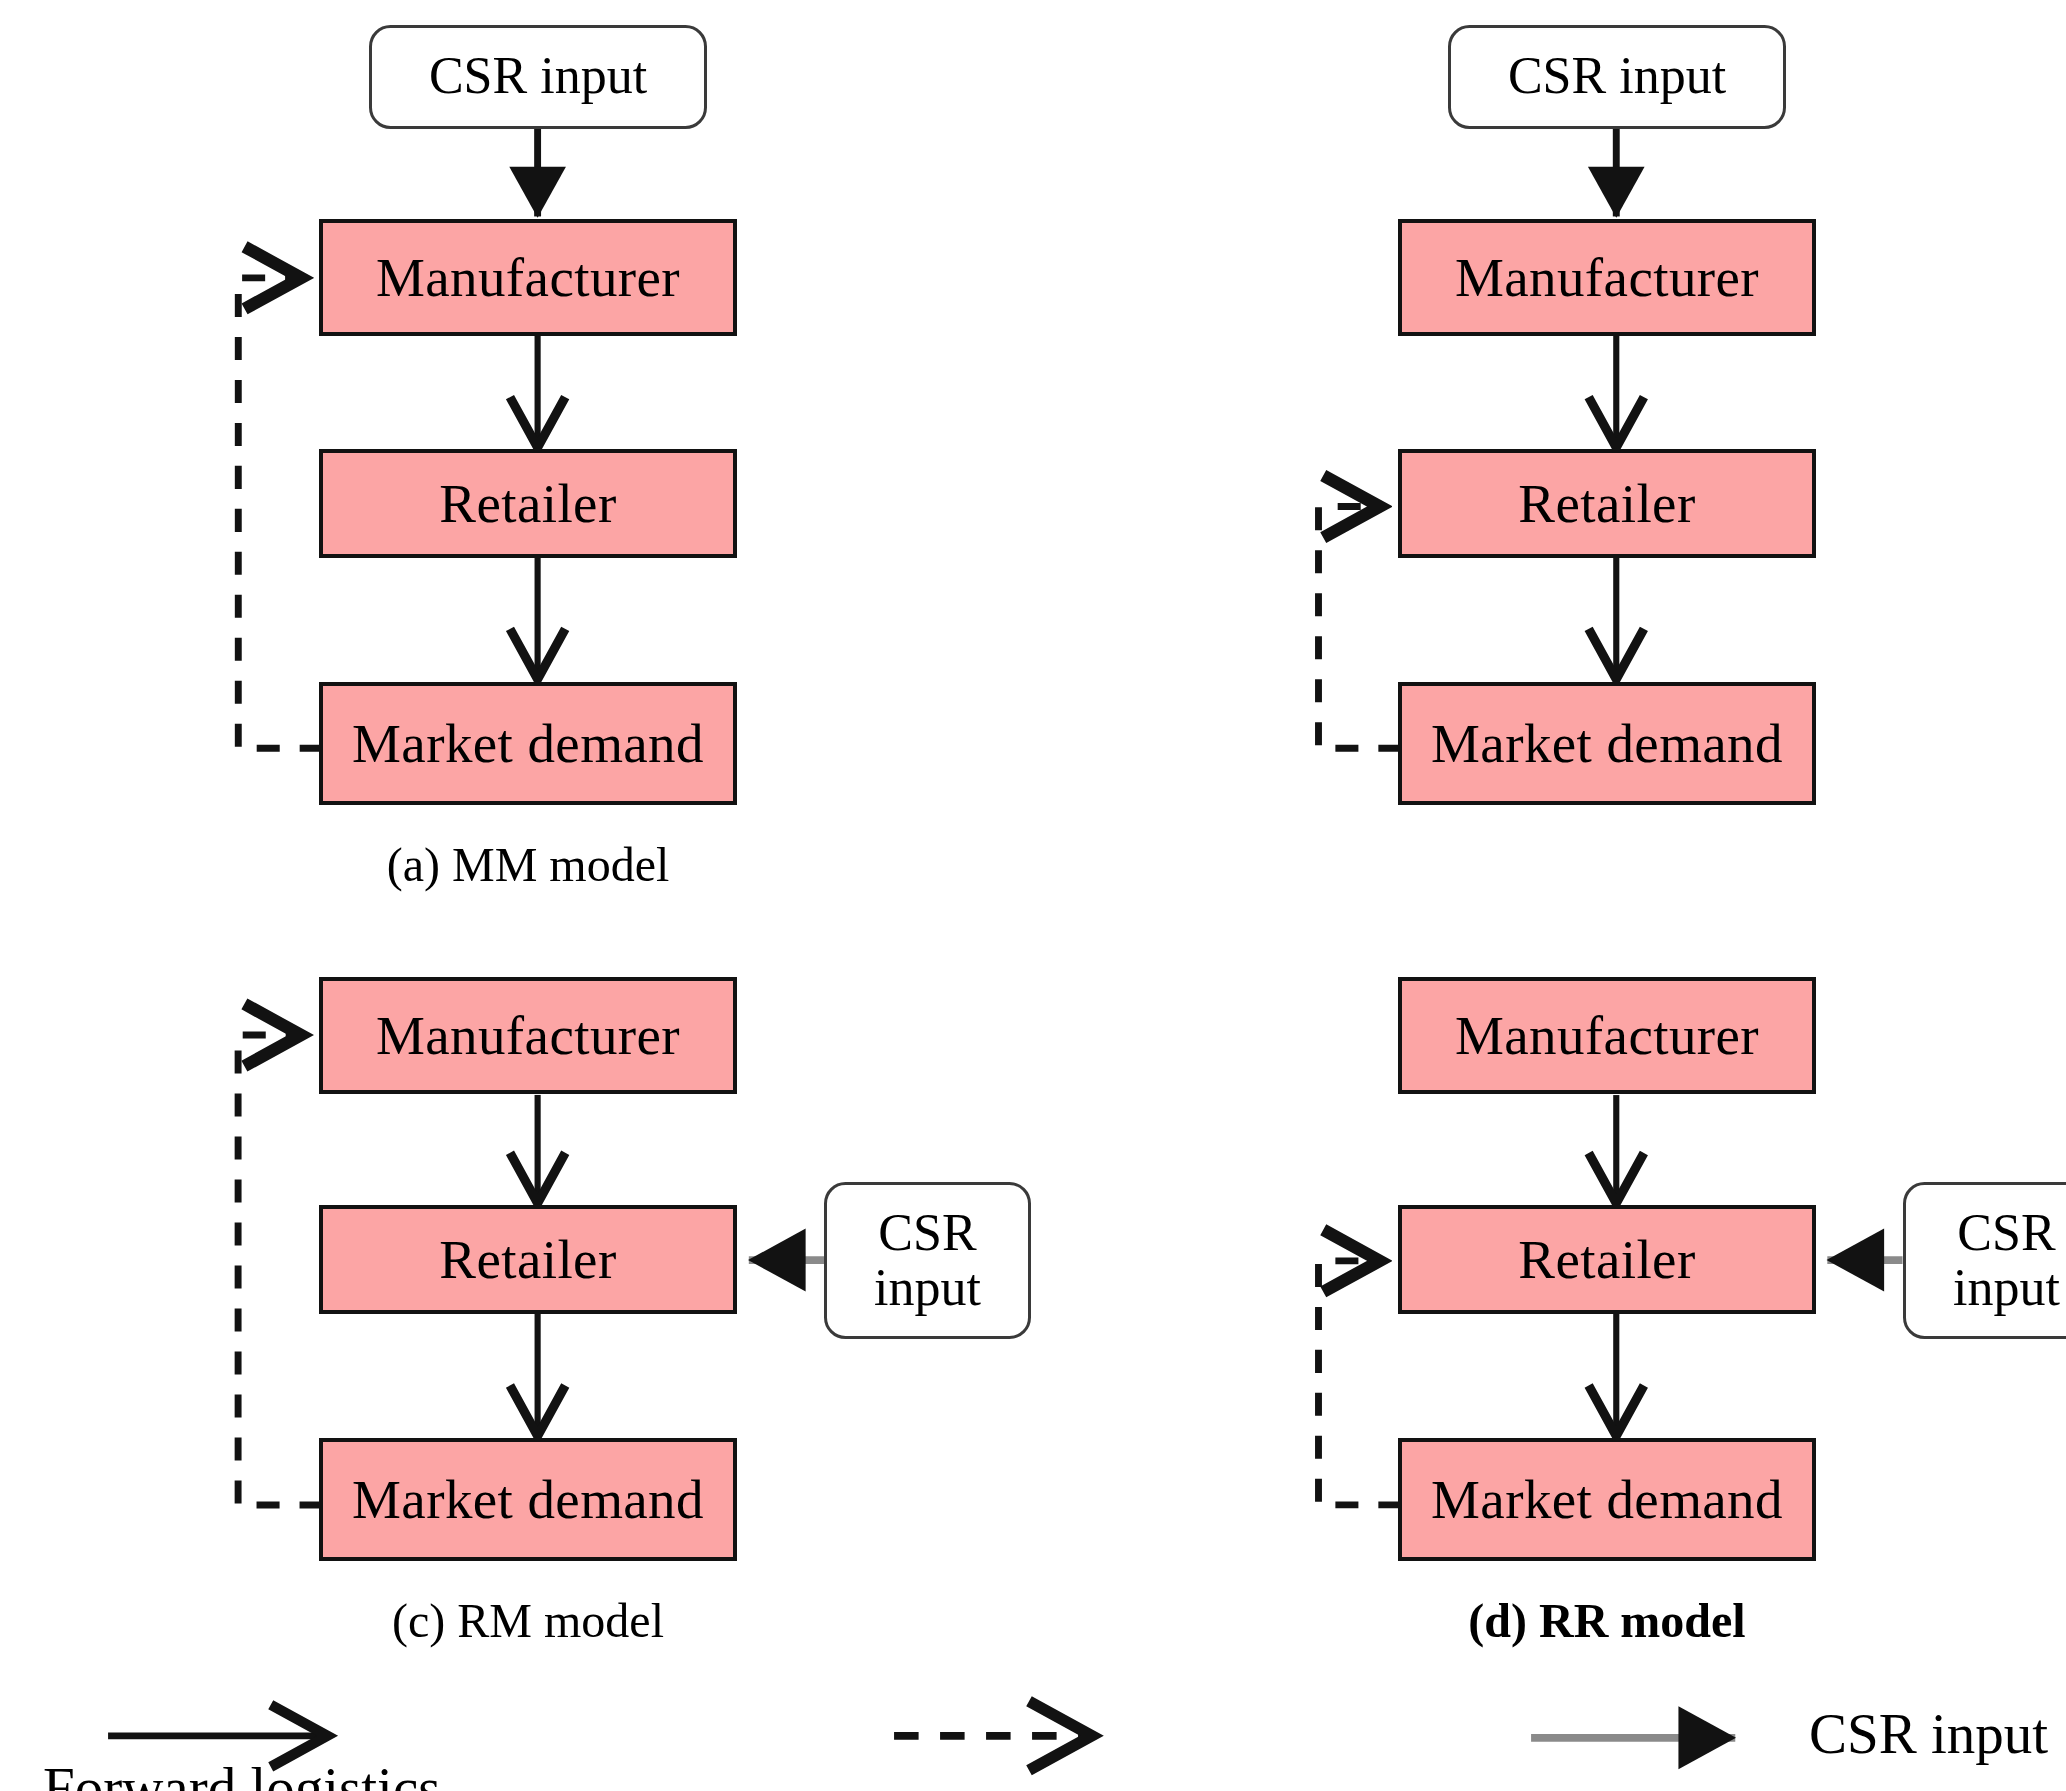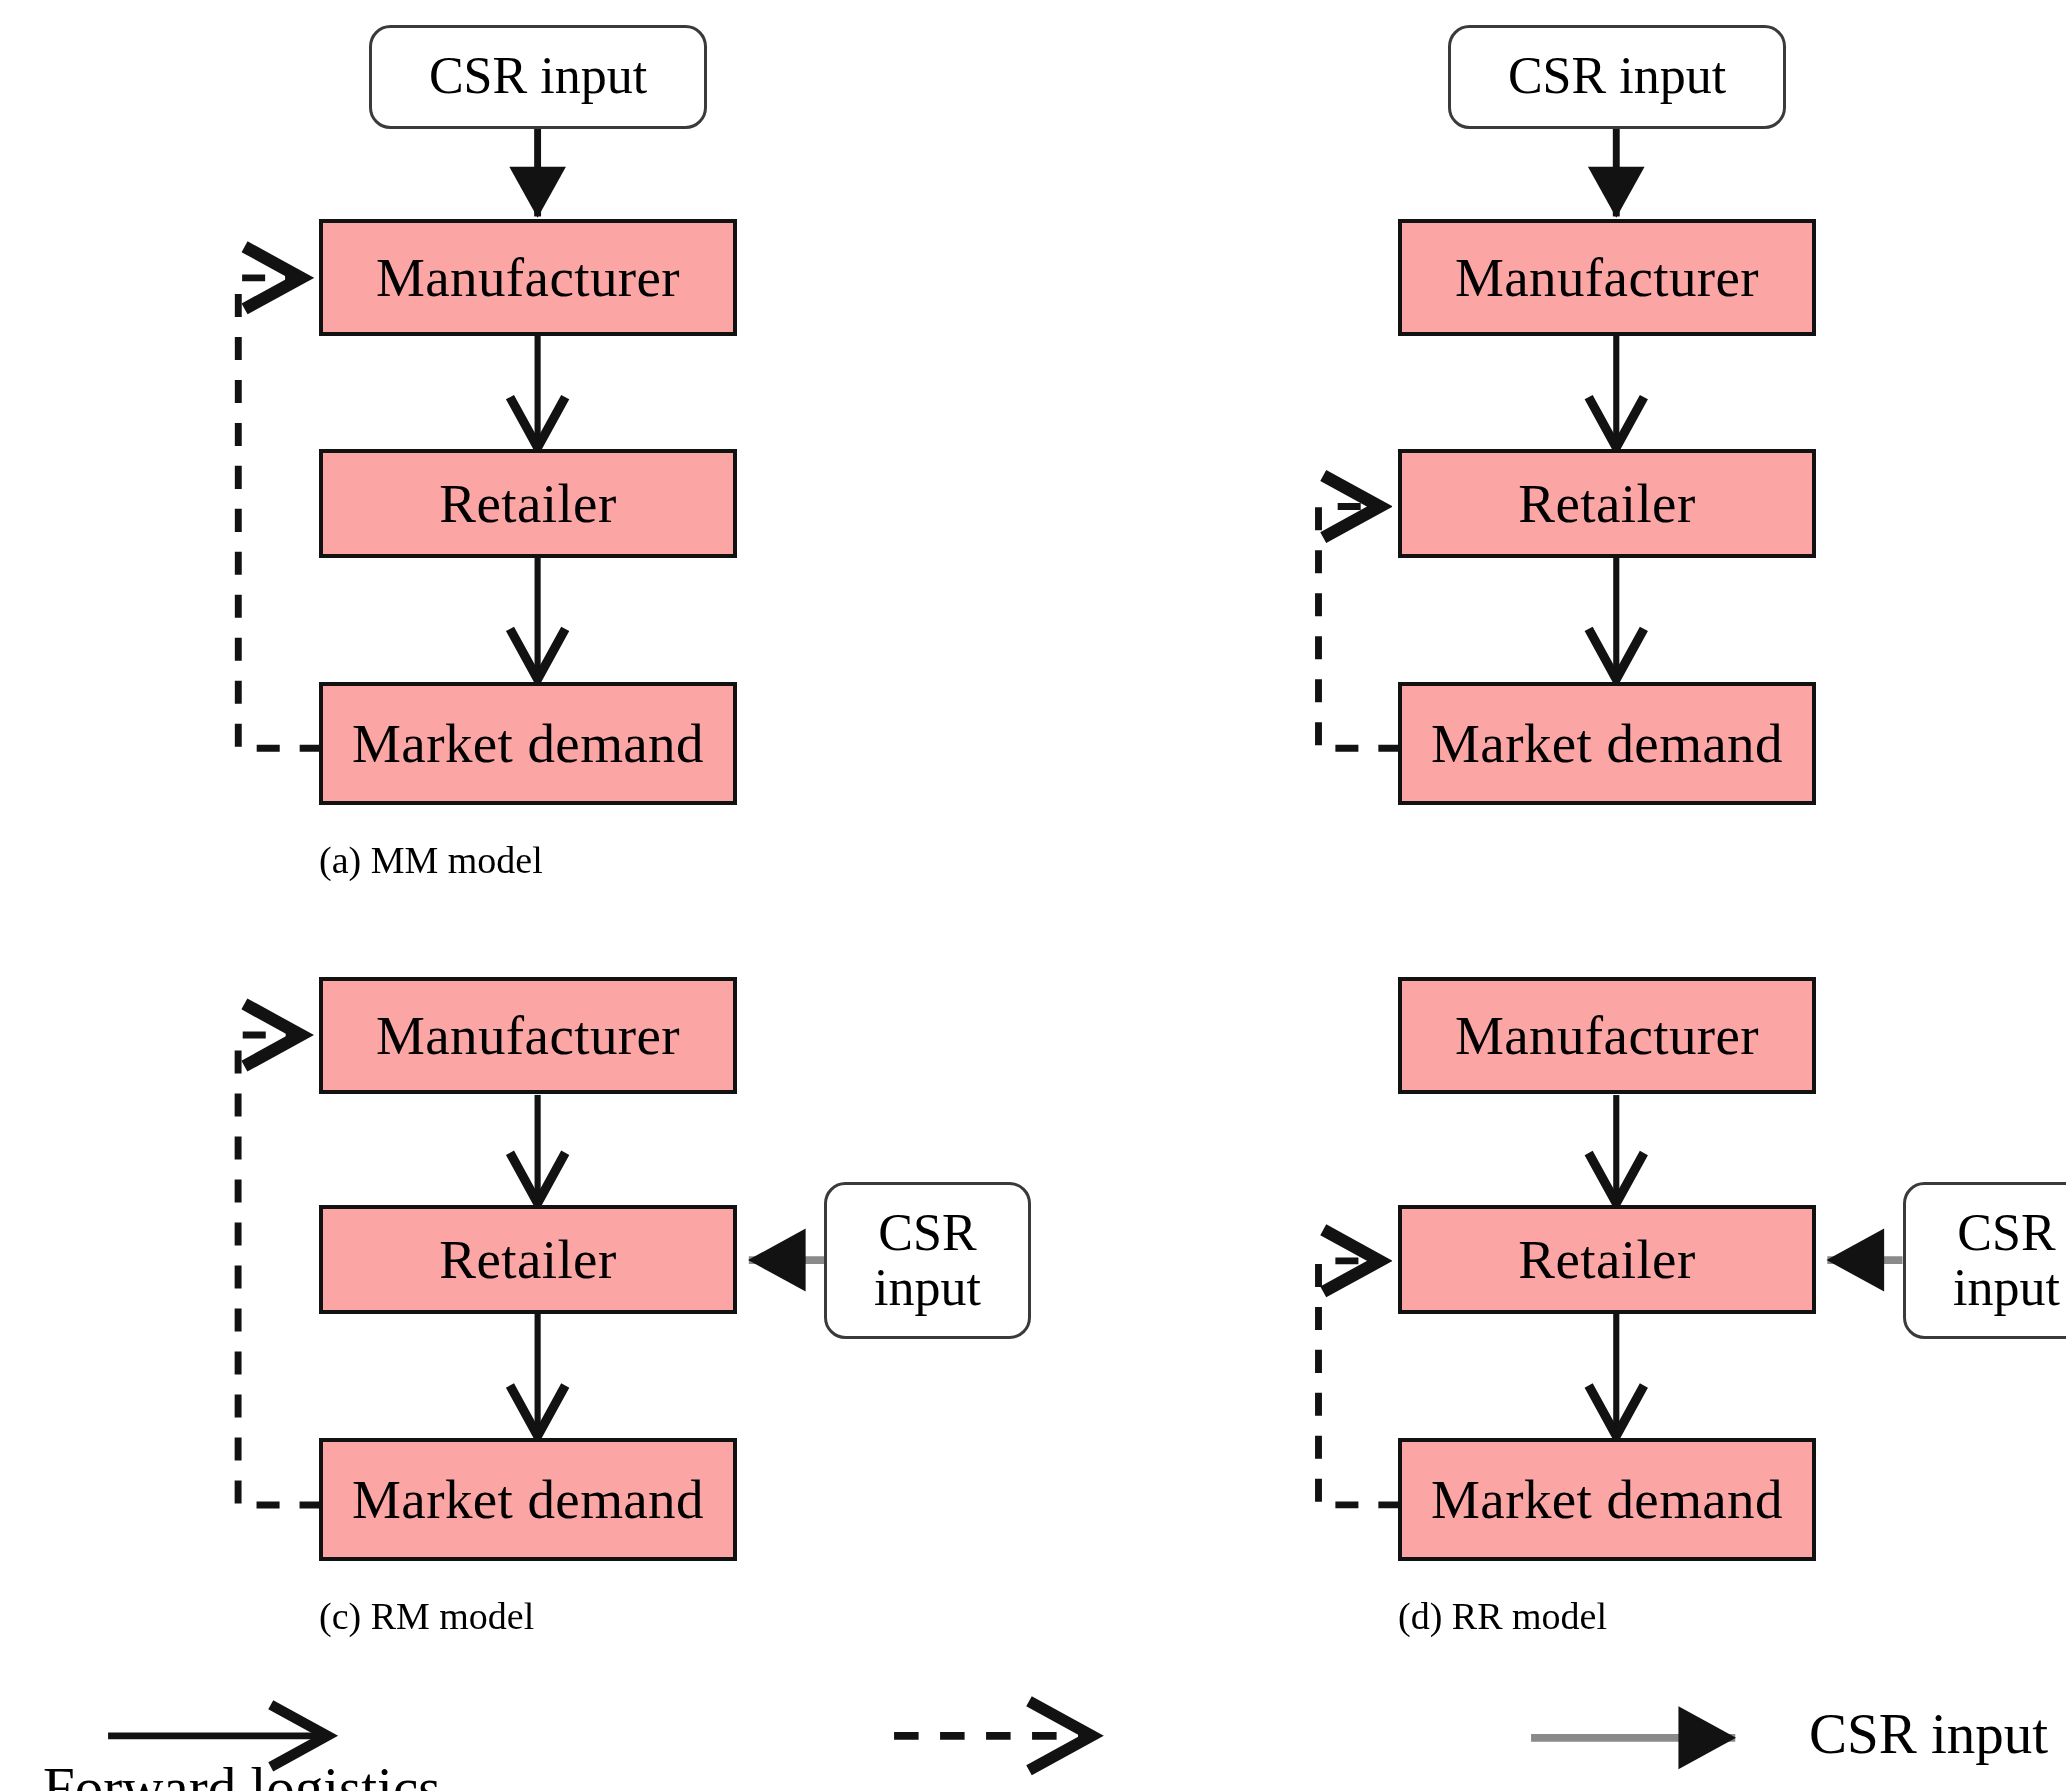--- a/index.html
+++ b/index.html
@@ -44,24 +44,24 @@
     display: flex;
     flex-direction: column;
     align-items: center;
     justify-content: center;
     font-size: 52px;
     line-height: 1.05;
     white-space: nowrap;
   }
   .caption {
     position: absolute;
-    font-size: 38px;
+    font-size: 48px;
     line-height: 1;
     white-space: nowrap;
-    text-align: left;
+    text-align: center;
   }
   svg.edge-layer {
     position: absolute;
     left: 0;
     top: 0;
     overflow: visible;
     pointer-events: none;
   }
   .legend {
     position: absolute;
@@ -242,21 +242,21 @@
 
     <div class="node-box" style="left:365px; top:532px; width:418px; height:123px;">
       <span>Market demand</span>
     </div>
 
     <div class="csr-box" style="left:870px; top:276px; width:207px; height:157px;">
       <span>CSR</span>
       <span>input</span>
     </div>
 
-    <div class="caption" style="left:365px; top:691px; width:418px;">(d) RR model</div>
+    <div class="caption" style="left:365px; top:691px; width:418px;font-weight:bold;">(d) RR model</div>
   </div>
 
   <div class="legend" style="left:23px; top:1705px;flex-direction:column;">
     <svg width="253" height="54" style="overflow:visible;" viewBox="0 0 330 70">
       <defs>
         <marker id="lg-vhead" markerWidth="11" markerHeight="11" refX="9.2" refY="5.5" orient="auto" markerUnits="strokeWidth">
           <path d="M1,1 L9.2,5.5 L1,10" fill="none" stroke="#121212" stroke-width="1.5"></path>
         </marker>
       </defs>
       <line x1="4" y1="40" x2="290" y2="40" stroke="#121212" stroke-width="9" marker-end="url(#lg-vhead)"></line>

